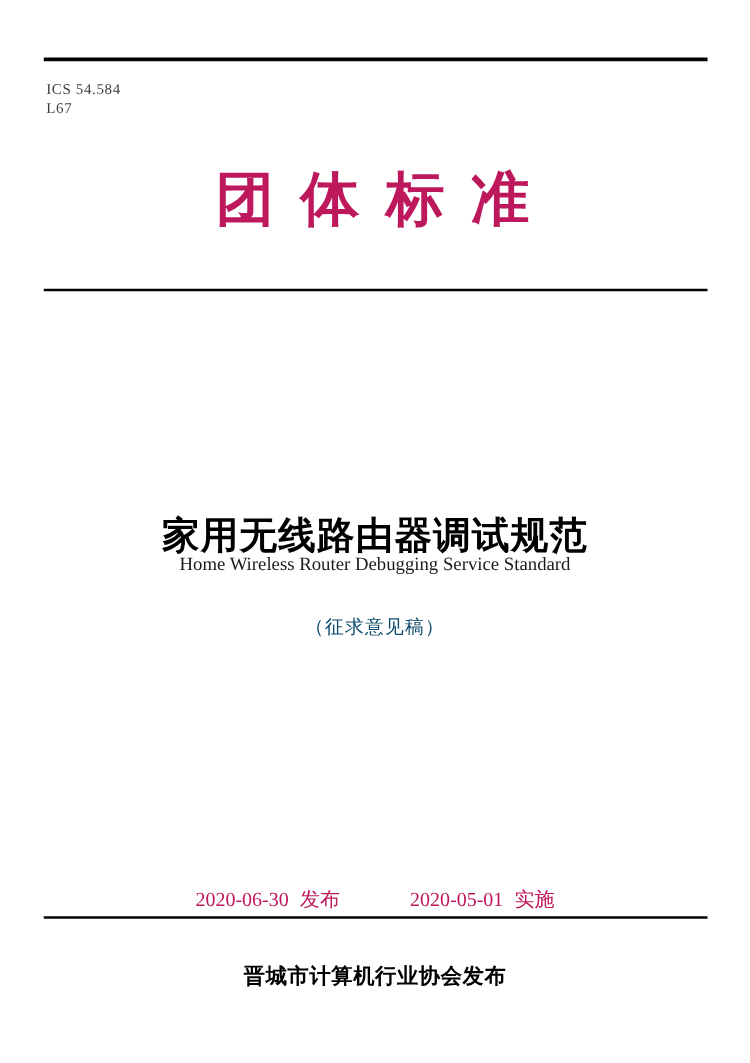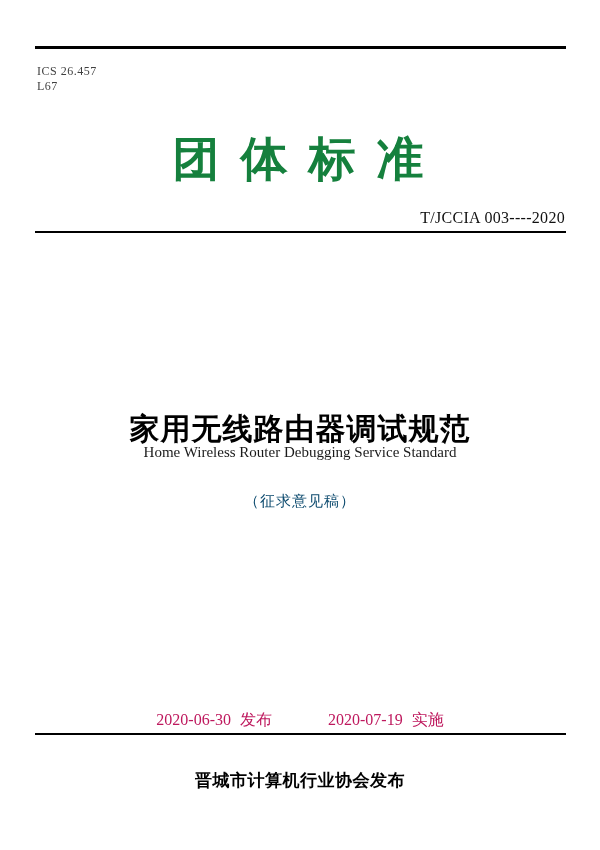--- a/index.html
+++ b/index.html
@@ -38,21 +38,21 @@
     position: absolute;
     top: 133px;
     left: 0;
     width: 100%;
     text-align: center;
     font-family: "Liberation Sans", "DejaVu Sans", sans-serif;
     font-weight: 700;
     font-size: 47px;
     line-height: 1.1;
     letter-spacing: 4px;
-    color: #15803d;
+    color: #be185d;
     white-space: pre;
   }
 
   
   .std-number {
     position: absolute;
     top: 209px;
     right: 35px;
     font-size: 16px;
     letter-spacing: 0.3px;
@@ -130,45 +130,44 @@
     color: #000;
   }
   .publisher span { display: inline; }
 </style>
 </head>
 <body>
 
 <div class="page">
 
   <div class="codes">
-    <div>ICS 26.457</div>
+    <div>ICS 54.584</div>
     <div>L67</div>
   </div>
 
   <div class="rule rule-top"></div>
 
   <div class="doc-type">团 体 标 准</div>
 
-  <div class="std-number">T/JCCIA 003----2020</div>
 
   <div class="rule rule-header"></div>
 
   <div class="title-cn">家用无线路由器调试规范</div>
 
   <div class="title-en">Home Wireless Router Debugging Service Standard</div>
 
   <div class="draft-note">（征求意见稿）</div>
 
   <div class="dates-row">
     <div class="date-item">
       <span class="date-value">2020-06-30</span>
       <span class="date-label">发布</span>
     </div>
     <div class="date-item">
-      <span class="date-value">2020-07-19</span>
+      <span class="date-value">2020-05-01</span>
       <span class="date-label">实施</span>
     </div>
   </div>
 
   <div class="rule rule-footer"></div>
 
   <div class="publisher">
     <span>晋城市计算机行业协会</span><span>发布</span>
   </div>
 

